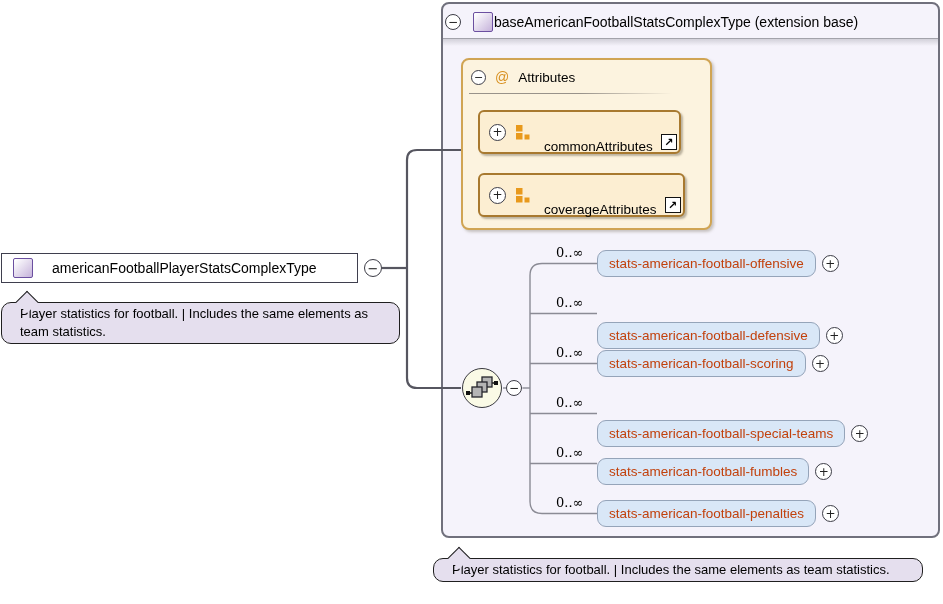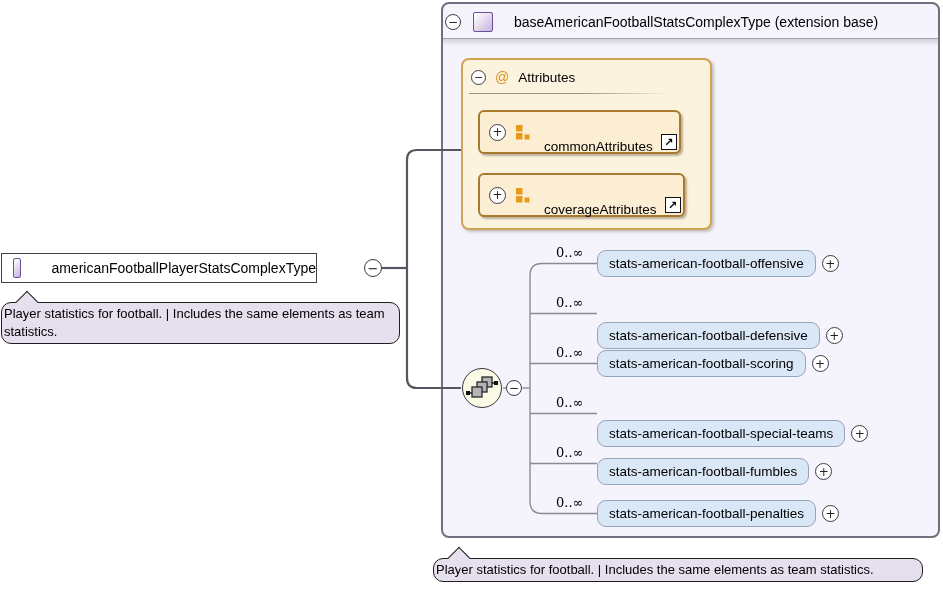--- a/index.html
+++ b/index.html
@@ -6,21 +6,21 @@
   .canvas{position:relative;width:943px;height:604px;background:#ffffff;overflow:hidden;
           font-family:"Liberation Sans",sans-serif;color:#000;}
   .wires{position:absolute;left:0;top:0;z-index:3;pointer-events:none;}
 
   
   .container{position:absolute;left:441px;top:2px;width:499px;height:536px;box-sizing:border-box;
              background:#f5f3fb;border:2px solid #70707c;border-radius:8px;z-index:1;}
   .container-divider{position:absolute;left:0;right:0;top:34px;height:7px;
              border-top:1px solid #a2a2aa;
              background:linear-gradient(to bottom, rgba(70,70,82,.20), rgba(70,70,82,0));}
-  .header-title{position:absolute;left:71px;top:0;height:36px;line-height:36px;font-size:14px;}
+  .header-title{position:absolute;left:51px;top:0;height:36px;line-height:36px;font-size:14px;}
 
   
   .type-icon{width:20px;height:20px;box-sizing:border-box;border:1.5px solid #6b4fa0;border-radius:2px;
              background:linear-gradient(135deg,#ffffff 5%,#c8b6dc 95%);display:inline-block;}
 
   
   .circle-btn{position:absolute;border-radius:50%;background:#fff;border:1.3px solid #3c3c46;
               display:flex;align-items:center;justify-content:center;color:#222;
               font-family:"DejaVu Sans",sans-serif;box-sizing:border-box;line-height:1;z-index:6;}
   .s15{width:15px;height:15px;font-size:11px;}
@@ -47,31 +47,31 @@
               font:bold 11px "DejaVu Sans",sans-serif;color:#000;}
 
   
   .seq-circle{position:absolute;left:462px;top:368px;width:40px;height:40px;box-sizing:border-box;
               border:1.8px solid #38383f;border-radius:50%;background:#fafae6;z-index:5;
               display:flex;align-items:center;justify-content:center;}
 
   
   .el-row{position:absolute;left:597px;display:flex;align-items:center;gap:6px;z-index:5;}
   .el-box{height:27px;display:flex;align-items:center;padding:0 11px;box-sizing:border-box;
-          background:#d9e7f7;border:1.4px solid #95a4b9;border-radius:9px;font-size:13.5px;color:#000000;}
+          background:#d9e7f7;border:1.4px solid #95a4b9;border-radius:9px;font-size:13.5px;color:#c2410c;}
   .occ{position:absolute;left:556px;font-family:"DejaVu Serif",serif;font-size:13px;color:#000;z-index:5;}
 
   
-  .left-box{position:absolute;left:1px;top:253px;width:316px;height:30px;box-sizing:border-box;
-            background:#fff;border:1.5px solid #3f3f4e;display:flex;align-items:center;gap:30px;
+  .left-box{position:absolute;left:1px;top:253px;width:357px;height:30px;box-sizing:border-box;
+            background:#fff;border:1.5px solid #3f3f4e;display:flex;align-items:center;gap:19px;
             padding-left:11px;font-size:14px;z-index:5;}
 
   
   .bubble{position:absolute;background:#e5dfee;border:1.6px solid #1f1f1f;border-radius:10px;
-          box-sizing:border-box;font-size:13px;line-height:18px;padding:2px 2px;color:#000;z-index:5;}
+          box-sizing:border-box;font-size:13px;line-height:18px;padding:2px 18px;color:#000;z-index:5;}
   .bubble-pointer{position:absolute;width:15px;height:15px;background:#e5dfee;
           border-left:1.6px solid #1f1f1f;border-top:1.6px solid #1f1f1f;transform:rotate(45deg);}
   .left-bubble{left:1px;top:302px;width:399px;}
   .left-bubble .bubble-pointer{left:17px;top:-9px;}
   .bottom-bubble{left:433px;top:558px;width:490px;}
   .bottom-bubble .bubble-pointer{left:17px;top:-9px;}
 </style>
 </head>
 <body>
 

